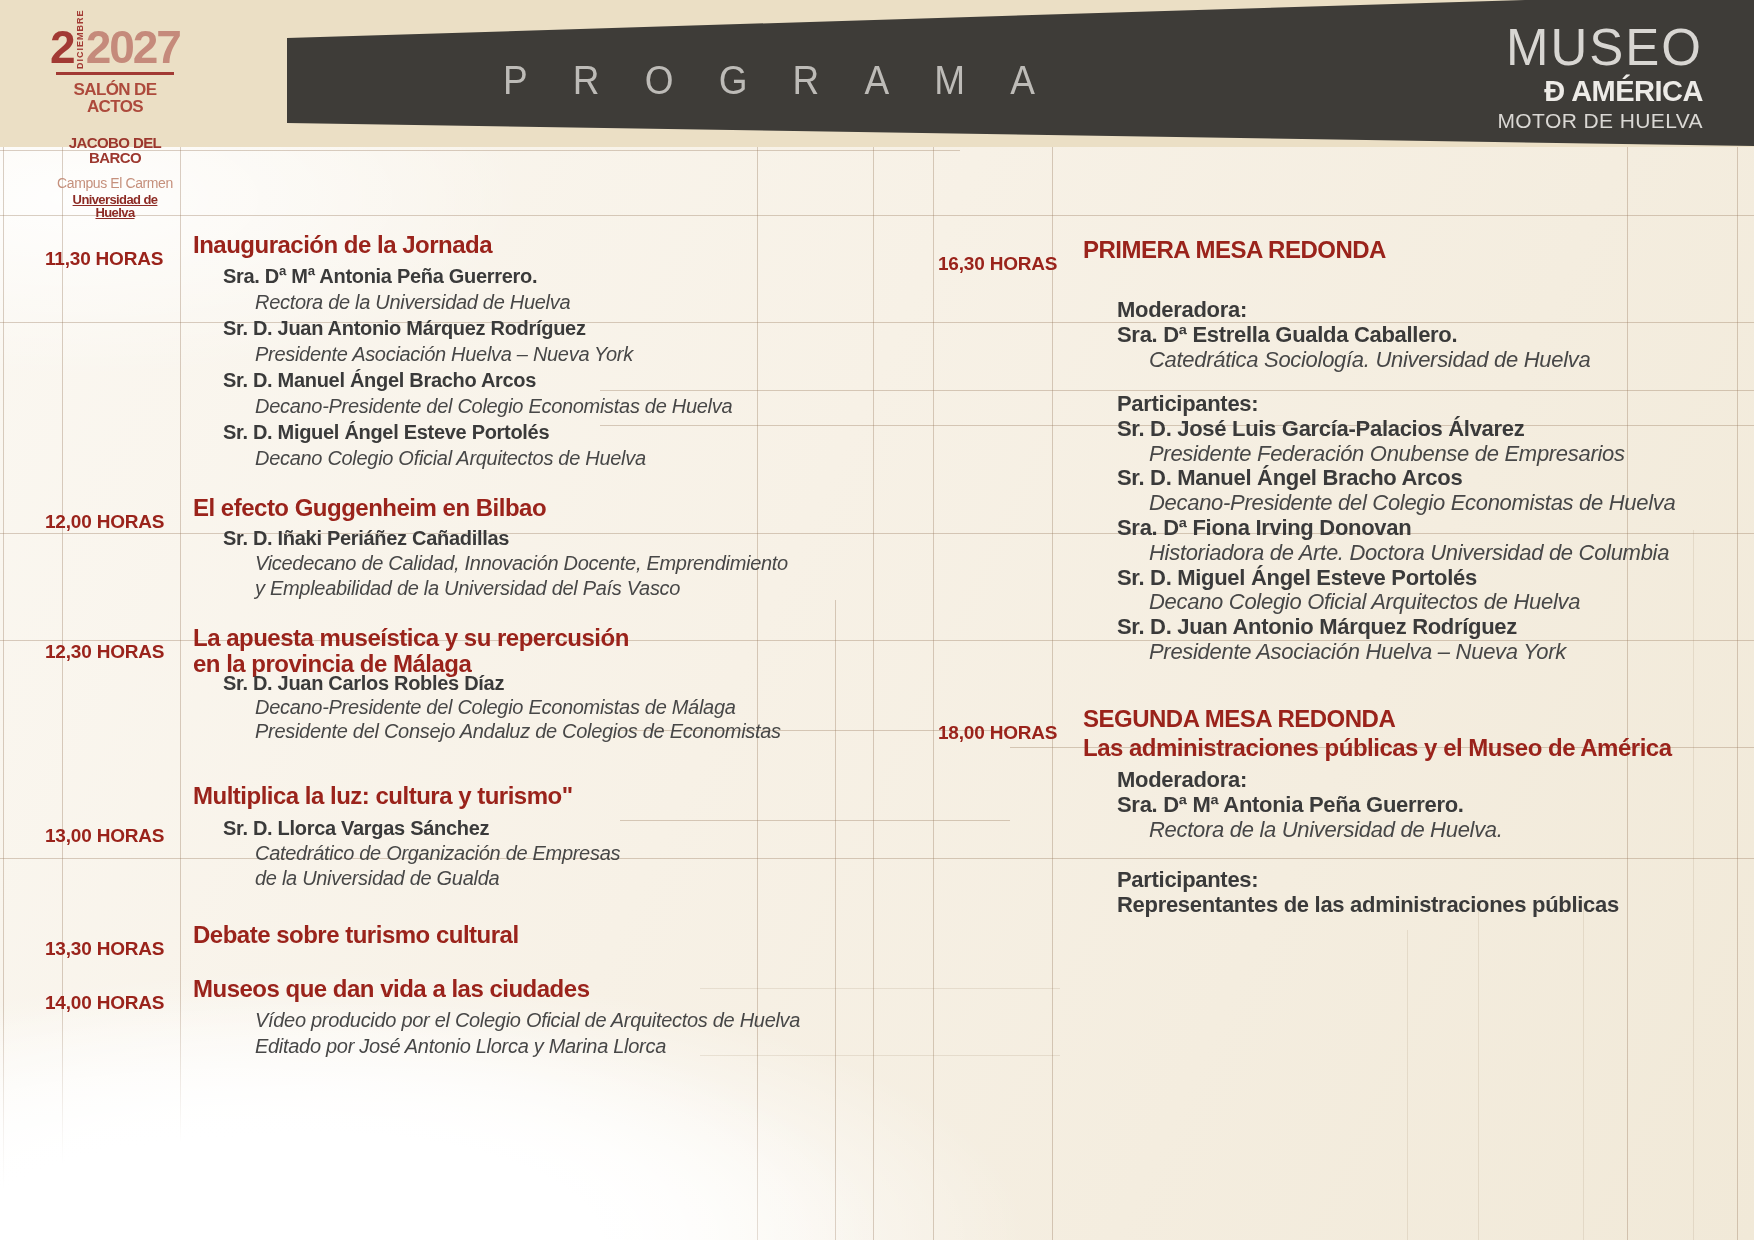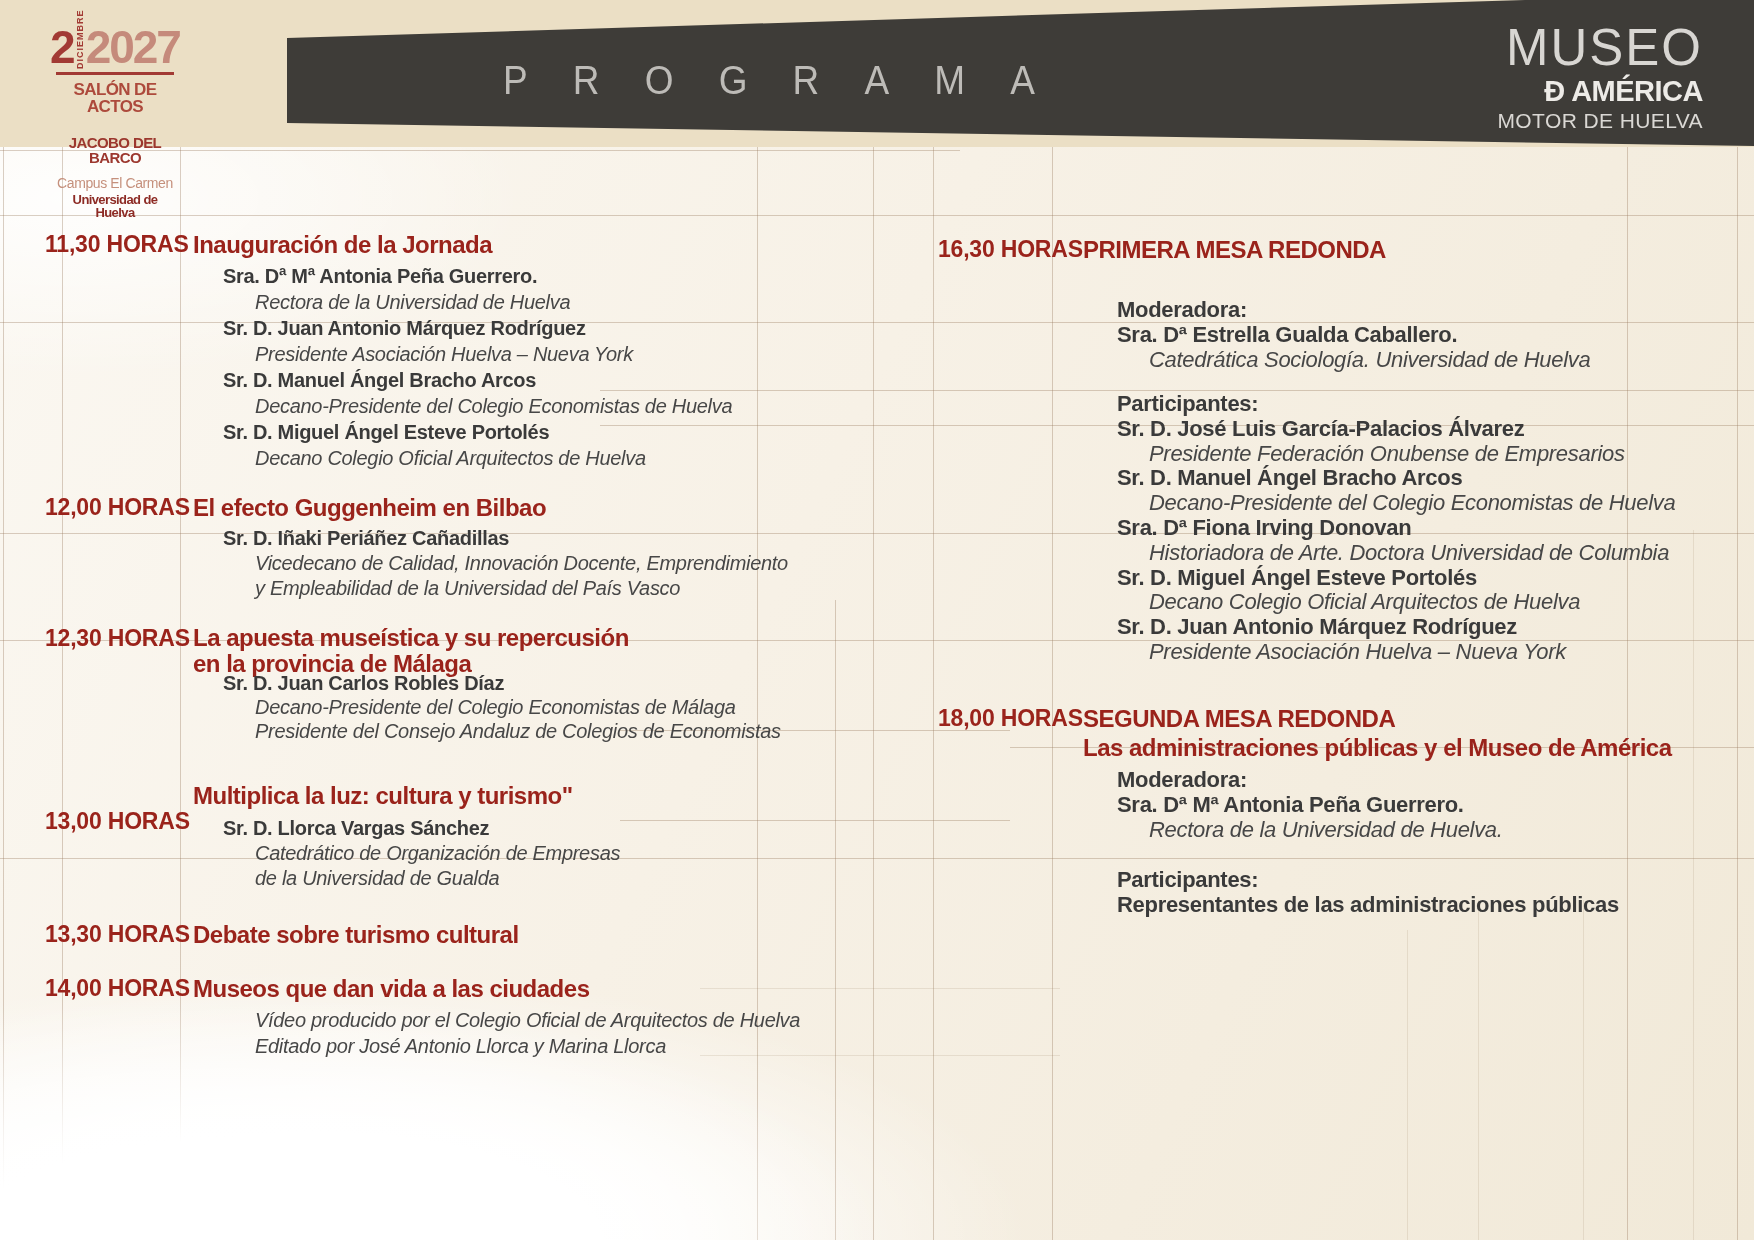--- a/index.html
+++ b/index.html
@@ -33,24 +33,24 @@
   .logo{position:absolute;left:54px;top:24px;width:122px;text-align:center;line-height:1;}
   .logo .daterow{display:flex;justify-content:center;align-items:flex-start;}
   .logo .d2{font-size:46px;font-weight:700;color:#a23a34;letter-spacing:-2px;}
   .logo .dmon{writing-mode:vertical-rl;transform:rotate(180deg);font-size:9px;font-weight:700;
     color:#a23a34;letter-spacing:1px;height:44px;margin:1px 1px 0 2px;}
   .logo .dyear{font-size:46px;font-weight:700;color:#c58a7b;letter-spacing:-2px;}
   .logo .rule{height:3px;background:#a23a34;margin:2px 2px 6px 2px;}
   .logo .l1{font-size:17px;font-weight:700;color:#ad4a3c;letter-spacing:-.6px;margin-bottom:20px;}
   .logo .l2{font-size:15px;font-weight:700;color:#9c372e;letter-spacing:-.6px;margin-bottom:11px;}
   .logo .l3{font-size:14px;font-weight:400;color:#c5907c;letter-spacing:-.4px;margin-bottom:3px;}
-  .logo .l4{font-size:13px;font-weight:700;color:#8d2b25;letter-spacing:-.6px;}
+  .logo .l4{font-size:13px;font-weight:700;color:#8d2b25;letter-spacing:-.6px;text-decoration:underline;}
   
   .abs{position:absolute;white-space:nowrap;}
-  .time{font-size:23px;font-weight:700;color:#9a231b;letter-spacing:-.2px;}
+  .time{font-size:19px;font-weight:700;color:#9a231b;letter-spacing:-.2px;margin-top:14px;}
   .sec-title{font-size:24px;font-weight:700;color:#9a231b;letter-spacing:-.5px;}
   .ln{display:block;}
   .name{font-weight:700;color:#3a3a3a;letter-spacing:-.3px;}
   .role{font-style:italic;color:#474747;letter-spacing:-.3px;margin-left:32px;}
   .label{font-weight:700;color:#3a3a3a;letter-spacing:-.3px;}
 </style>
 </head>
 <body>
 
 <div class="page">

